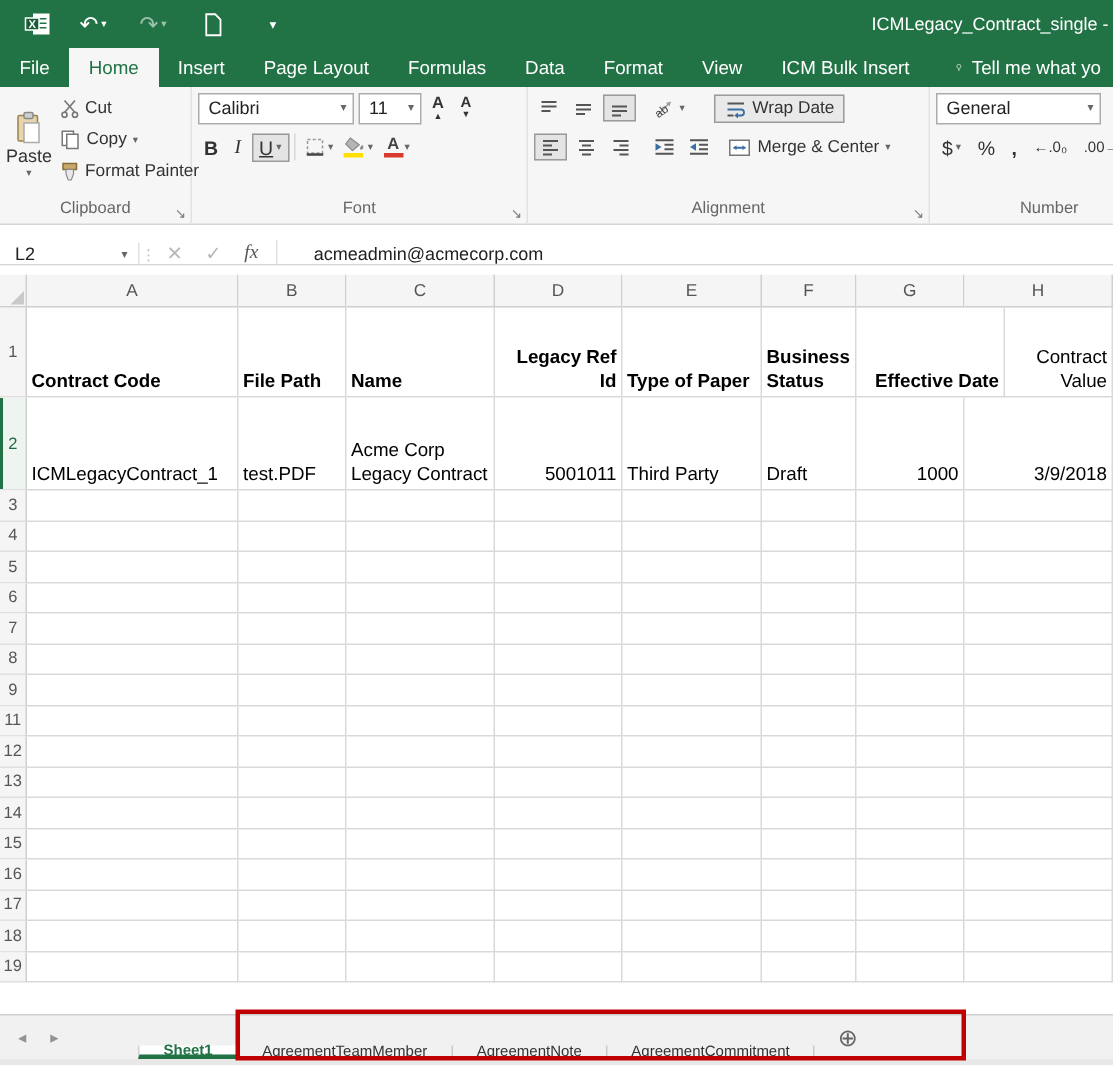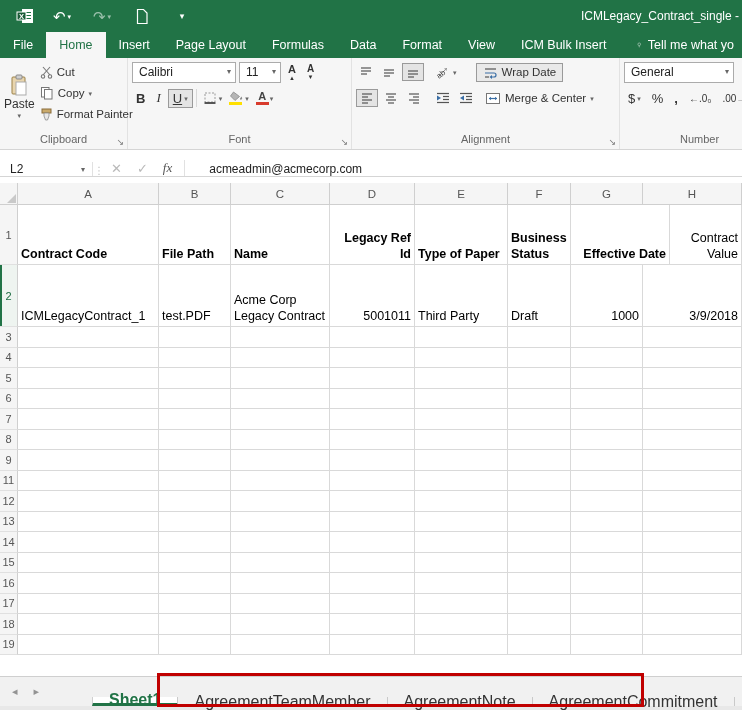--- a/index.html
+++ b/index.html
@@ -63,21 +63,21 @@
   .grid-row { display:flex; flex:0 0 auto; }
   .row-h { width:18px; flex:0 0 auto; background:#f5f5f5; border-right:1px solid #cfcfcf; border-bottom:1px solid #e0e0e0; display:flex; align-items:center; justify-content:center; font-size:11px; color:#555; }
   .row-h.sel { box-shadow:inset 2px 0 0 #217346; color:#1c6b41; background:#eef4f0; }
   .cell { border-right:1px solid #d9d9d9; border-bottom:1px solid #d9d9d9; padding:1px 3px 2px 3px; font-size:12.5px; color:#000; display:flex; align-items:flex-end; overflow:hidden; line-height:1.3; flex:0 0 auto; }
   .cell.right { justify-content:flex-end; text-align:right; }
   .cell.bold { font-weight:bold; }
 
   
   .sheet-bar { height:30px; background:#f1f1f1; border-top:1px solid #cfcfcf; display:flex; align-items:stretch; position:relative; }
   .nav { width:92px; flex:0 0 auto; display:flex; align-items:center; gap:16px; padding-left:12px; color:#555; font-size:11px; }
-  .stab { display:flex; align-items:center; padding:0 16px; font-size:16px; color:#333; border-right:1px solid #c9c9c9; white-space:nowrap;margin-top:20px; }
+  .stab { display:flex; align-items:center; padding:0 16px; font-size:10px; color:#333; border-right:1px solid #c9c9c9; white-space:nowrap;margin-top:20px; }
   .stab.active { background:#fff; color:#217346; font-weight:bold; border-bottom:3px solid #217346; border-left:1px solid #cfcfcf; }
   .add-sheet { margin-left:15px; display:flex; align-items:center; font-size:16px; color:#666; }
   .bottom-strip { height:4px; background:#e8e8e8; }
 
   .red-box { position:absolute; left:157px; top:673px; width:487px; height:34px; border:3px solid #c00000; z-index:10; pointer-events:none; }
 
   svg { display:block; }
 </style>
 </head>
 <body>

